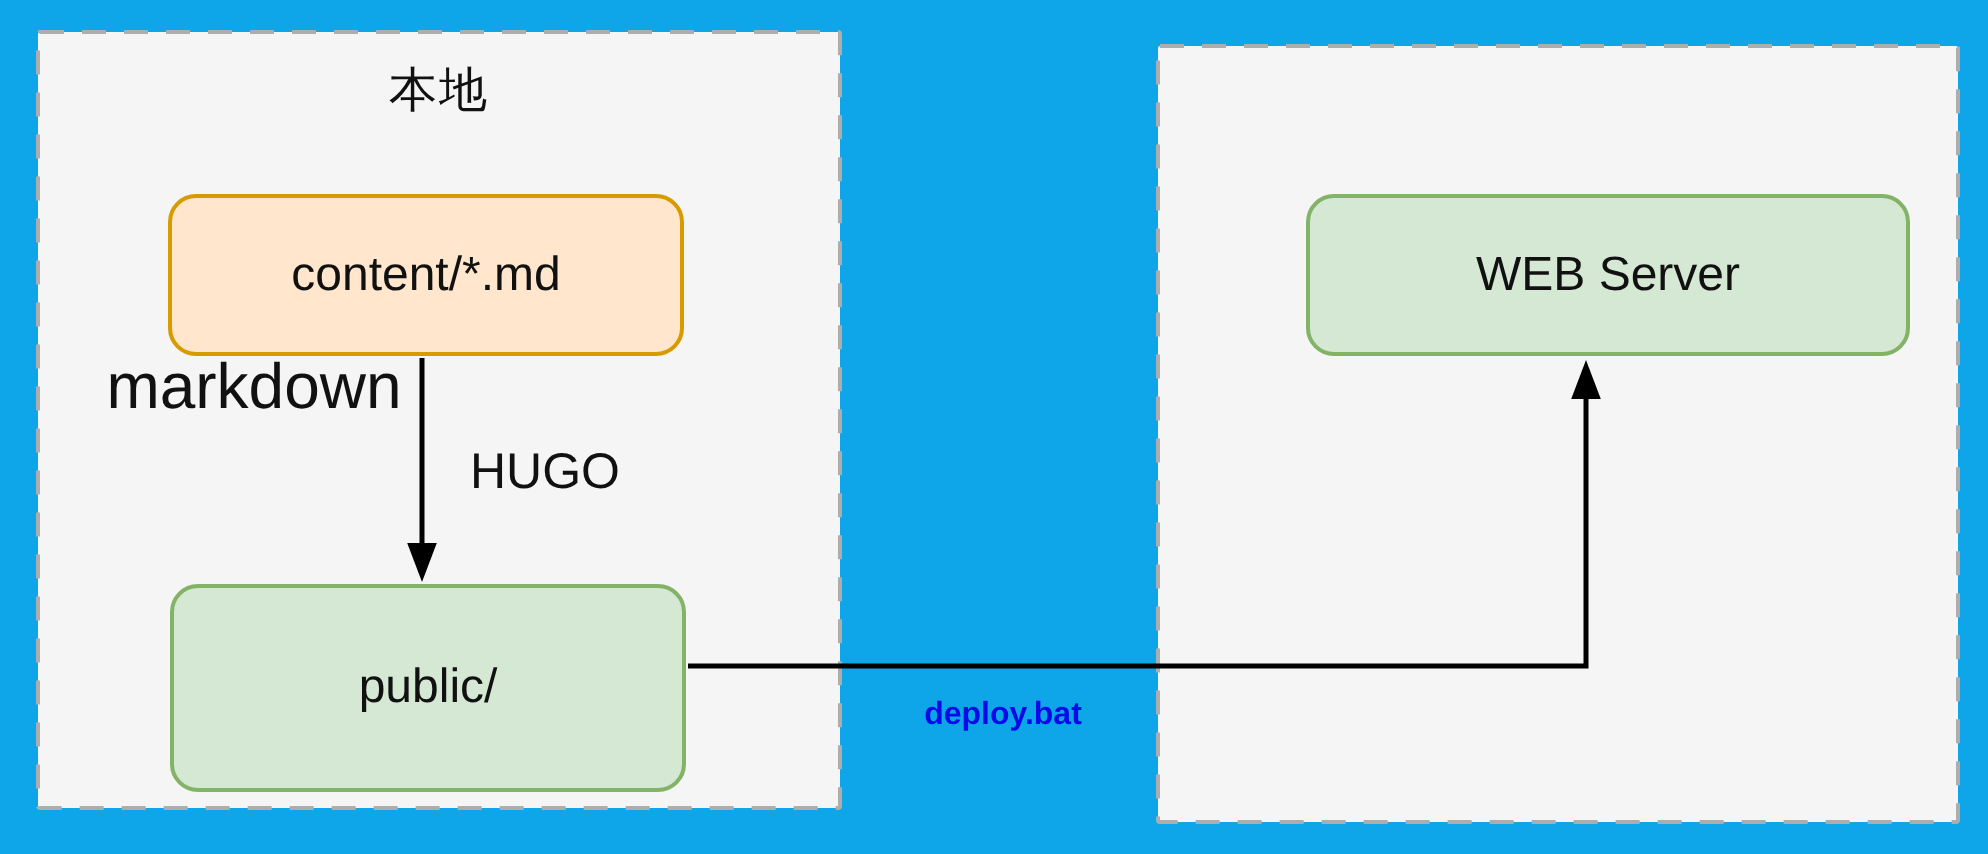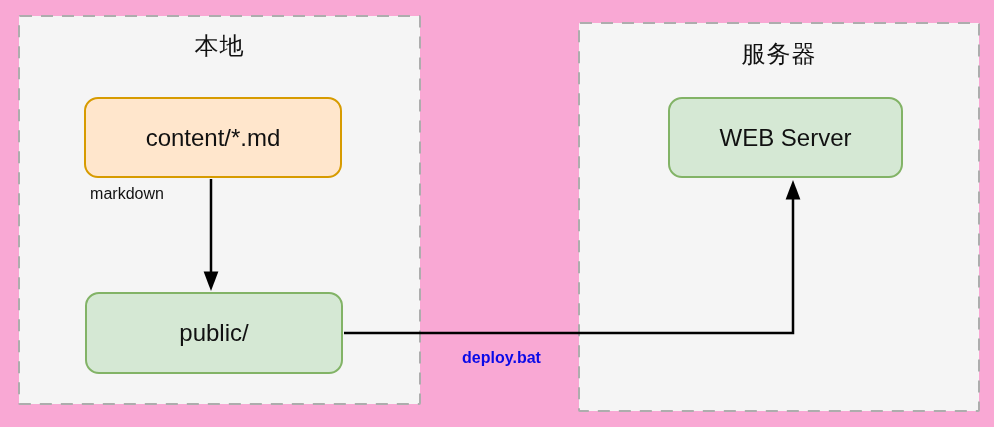--- a/index.html
+++ b/index.html
@@ -3,21 +3,21 @@
 <meta charset="utf-8">
 <style>
   html, body { margin: 0; padding: 0; background: #ffffff; }
   .canvas {
     position: relative;
     width: 994px;
     height: 427px;
     font-family: "Liberation Sans", "DejaVu Sans", sans-serif;
     color: var(--text, #111);
     overflow: hidden;
-    background: #f9a8d4;
+    background: #0ea5e9;
   }
   .canvas svg.wires {
     position: absolute;
     left: 0; top: 0;
     width: 994px; height: 427px;
     z-index: 0;
   }
   .group-title {
     position: absolute;
     z-index: 2;
@@ -43,26 +43,26 @@
   }
   .node.orange {
     background: var(--orange-fill, #FFE6CC);
     border: 2px solid var(--orange-stroke, #D79B00);
   }
   .node.green {
     background: var(--green-fill, #D5E8D4);
     border: 2px solid var(--green-stroke, #82B366);
   }
   .node.content-box { left: 84px;  top: 97px;  width: 258px; height: 81px; }
-  .node.public-box  { left: 85px;  top: 292px; width: 258px; height: 82px; }
-  .node.web-box     { left: 668px; top: 97px;  width: 235px; height: 81px; }
+  .node.public-box  { left: 85px;  top: 292px; width: 258px; height: 104px; }
+  .node.web-box     { left: 653px; top: 97px;  width: 302px; height: 81px; }
   .edge-label {
     position: absolute;
     z-index: 2;
-    font-size: 16px;
+    font-size: 32px;
     line-height: 29px;
     text-align: center;
     white-space: nowrap;
   }
   .edge-label.markdown-label { left: 52px;  top: 179px; width: 150px; }
   .edge-label.hugo-label     { left: 235px; top: 224px; font-size: 25px; line-height: 25px; text-align: left; }
   .edge-label.deploy-label {
     left: 434px; top: 345px; width: 135px;
     font-size: 16px; line-height: 26px;
     font-weight: bold;
@@ -80,34 +80,34 @@
     <rect x="579" y="23" width="400" height="388" rx="1" style="fill: var(--container-fill, #F5F5F5); stroke: var(--container-stroke, #ADADAD); stroke-width: 2; stroke-dasharray: 12 9;"></rect>
 
     <line x1="211" y1="179" x2="211" y2="273" style="stroke: var(--line, #000); stroke-width: 2.5;"></line>
     <polygon points="211,291 203.6,271.5 218.4,271.5" style="fill: var(--line, #000);"></polygon>
 
     <path d="M 344 333 L 793 333 L 793 199" style="fill: none; stroke: var(--line, #000); stroke-width: 2.5; stroke-linejoin: miter;"></path>
     <polygon points="793,180 785.6,199.5 800.4,199.5" style="fill: var(--line, #000);"></polygon>
   </svg>
 
   <div class="group-title local">本地</div>
-  <div class="group-title server">服务器</div>
 
   <div class="node orange content-box">
     <span>content/*.md</span>
   </div>
 
   <div class="node green public-box">
     <span>public/</span>
   </div>
 
   <div class="node green web-box">
     <span>WEB Server</span>
   </div>
 
   <div class="edge-label markdown-label">
     <div>markdown</div>
   </div>
 
+  <div class="edge-label hugo-label">HUGO</div>
 
   <div class="edge-label deploy-label">deploy.bat</div>
 
 </div>
 
 </body></html>

